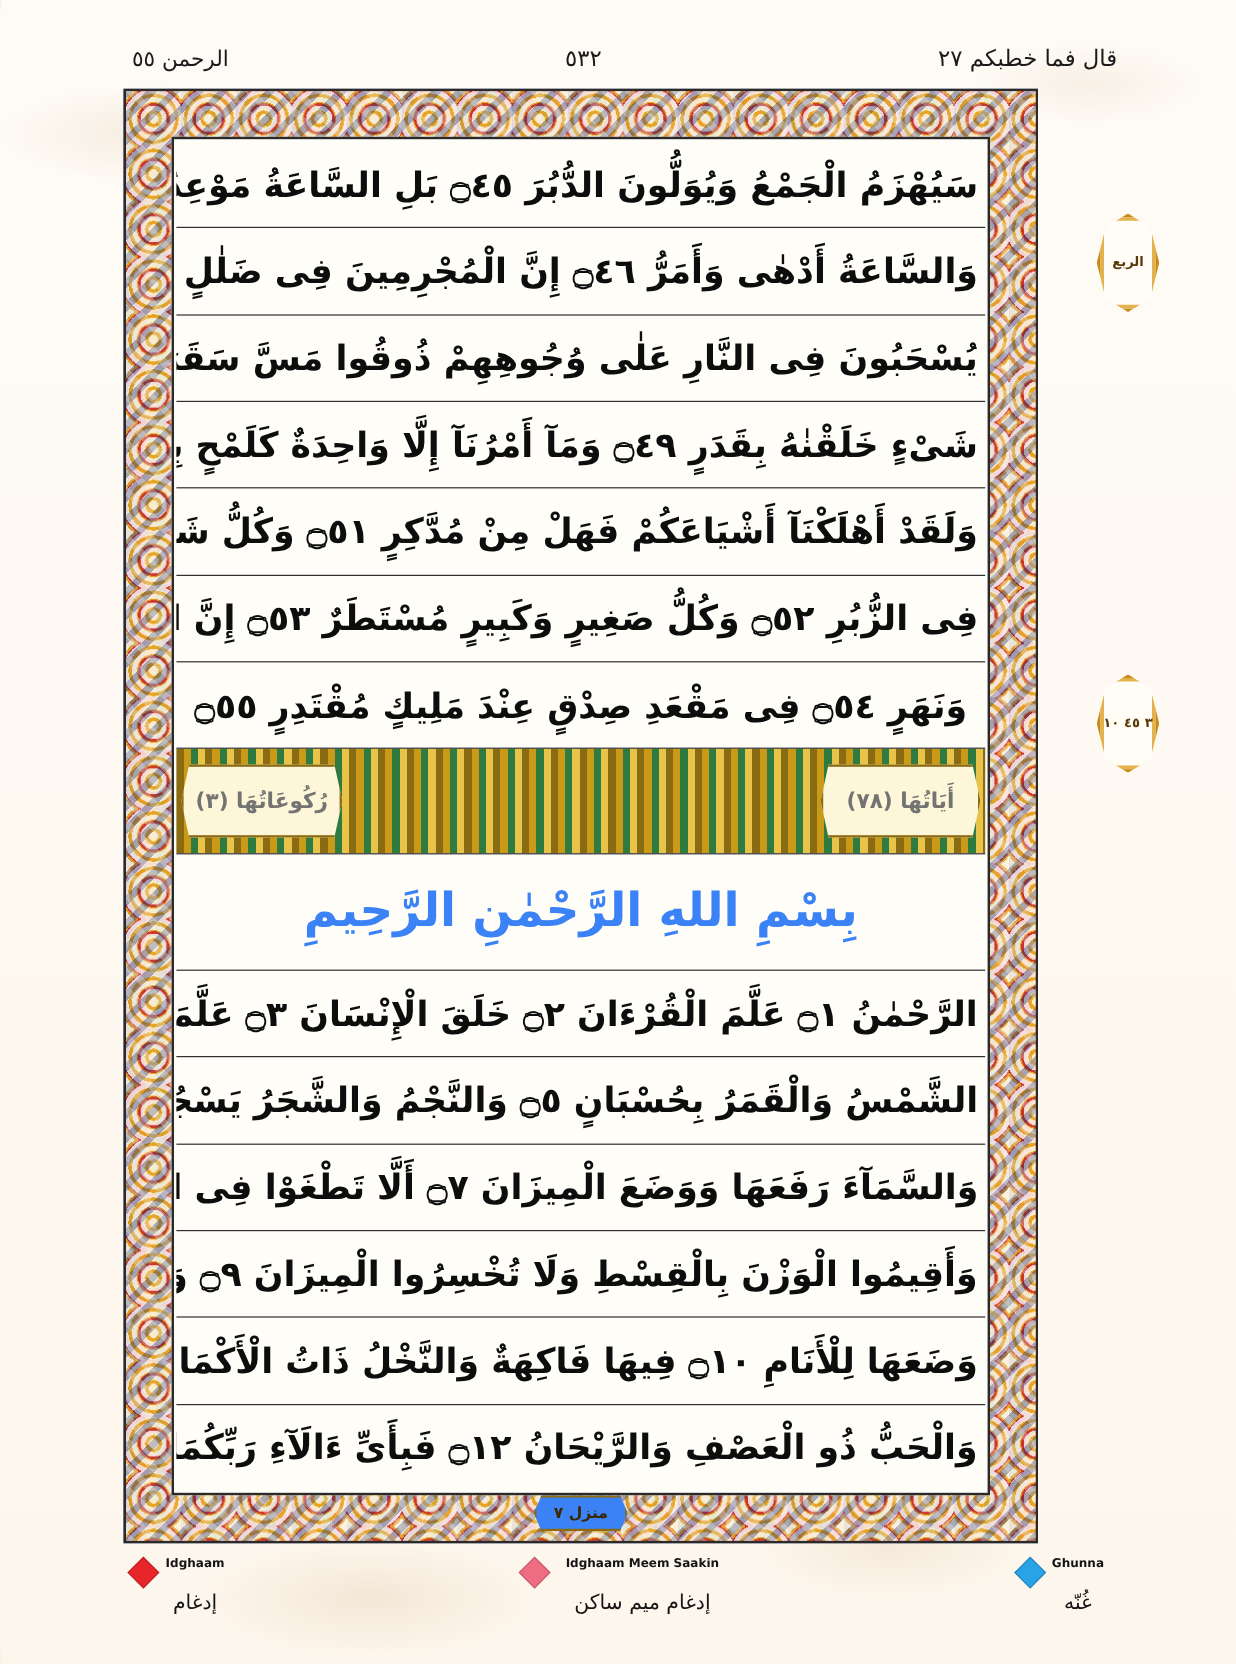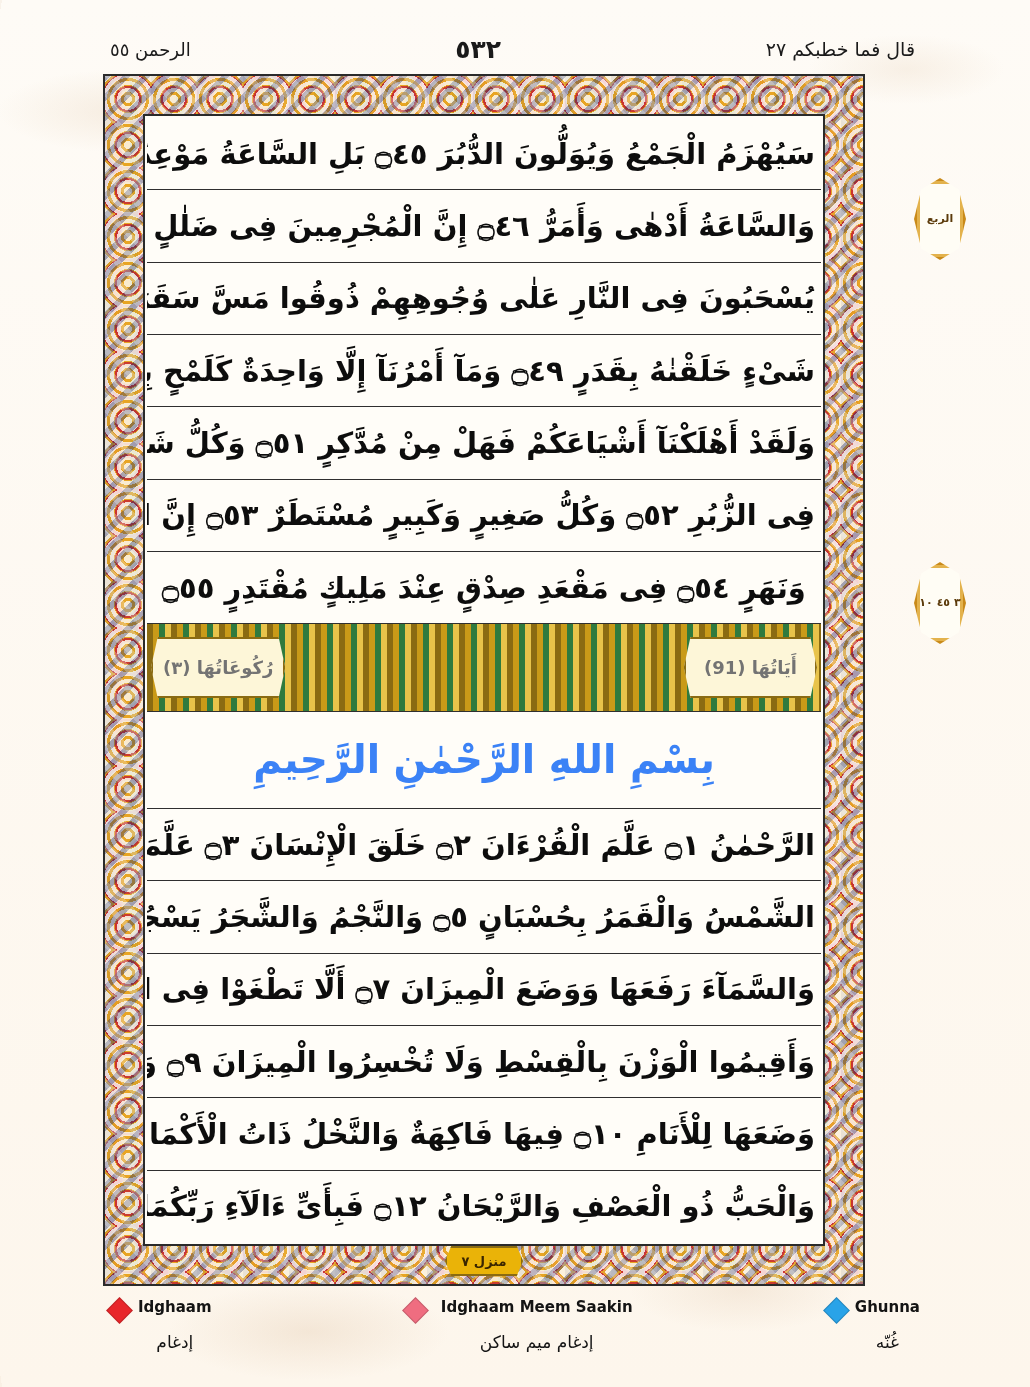--- a/index.html
+++ b/index.html
@@ -20,29 +20,29 @@
       radial-gradient(ellipse 160px 60px at 72% 93%, rgba(222,194,164,.25), transparent 70%),
       radial-gradient(ellipse 120px 400px at 50% 50%, rgba(233,214,190,.10), transparent 80%),
       linear-gradient(100deg, rgba(228,205,180,.18) 0 2px, transparent 2px 60px),
       linear-gradient(82deg, rgba(228,205,180,.14) 0 2px, transparent 2px 90px),
       linear-gradient(#fefbf6,#fdf6ec);
     pointer-events:none;
   }
 
   
   .page-header{
-    position:absolute;top:28px;left:110px;right:115px;height:42px;
+    position:absolute;top:28px;left:110px;right:99px;height:42px;
     display:flex;align-items:center;justify-content:space-between;
   }
   .hdr-txt{
     font-family:"DejaVu Sans","Liberation Sans",sans-serif;
     font-size:19px;color:#1a1a1a;direction:rtl;white-space:nowrap;
   }
   .hdr-left{font-size:18px;}
-  .hdr-page{font-size:25px;font-weight:700;letter-spacing:1px;}
+  .hdr-page{font-size:19px;font-weight:400;letter-spacing:1px;}
 
   
   .page-frame{
     position:absolute;left:103px;top:74px;width:762px;height:1212px;
     box-sizing:border-box;
   }
   
   .border-deco{
     position:absolute;inset:0;
     background:
@@ -140,41 +140,41 @@
     font-size:11px;color:#5b3a0a;text-align:center;line-height:1.15;
     direction:rtl;font-weight:700;
   }
   #medallion-hizb{right:64px;top:178px;}
   #medallion-juz{right:64px;top:562px;}
 
   
   .manzil-tab{
     position:absolute;left:50%;transform:translateX(-50%);
     bottom:10px;width:74px;height:26px;
-    background:#eab308;border:2px solid #8a6b12;
+    background:#3b82f6;border:2px solid #8a6b12;
     clip-path:polygon(8% 0,92% 0,100% 50%,92% 100%,8% 100%,0 50%);
     display:flex;align-items:center;justify-content:center;
     font-family:"DejaVu Sans","Liberation Serif",serif;
     font-size:13px;color:#3a2600;direction:rtl;font-weight:700;
   }
 
   
   .legend{
     position:absolute;left:110px;right:110px;top:1298px;height:62px;
     display:flex;align-items:flex-start;justify-content:space-between;
   }
   .legend-item{display:flex;align-items:flex-start;gap:9px;}
   .legend-diamond{
     width:17px;height:17px;transform:rotate(45deg);margin-top:3px;
     border:1px solid rgba(0,0,0,.18);flex:0 0 auto;
   }
   .legend-labels{display:flex;flex-direction:column;line-height:1.25;}
   .legend-en{
     font-family:"DejaVu Sans","Liberation Sans",sans-serif;
-    font-size:15px;font-weight:700;color:#141414;white-space:nowrap;
+    font-size:10px;font-weight:700;color:#141414;white-space:nowrap;
   }
   .legend-ar{
     font-family:"DejaVu Sans","Liberation Serif",serif;
     font-size:17px;color:#141414;direction:rtl;text-align:center;
     white-space:nowrap;margin-top:15px;
   }
   .legend-item.center{align-items:flex-start;gap:16px;}
   .legend-item.center .legend-ar{text-align:center;}
 </style>
 </head>
@@ -210,21 +210,21 @@
       <div class="ayah-text">وَلَقَدْ أَهْلَكْنَآ أَشْيَاعَكُمْ فَهَلْ مِنْ مُدَّكِرٍ ۝٥١ وَكُلُّ شَىْءٍ فَعَلُوهُ</div>
     </div>
     <div class="ayah-line">
       <div class="ayah-text">فِى الزُّبُرِ ۝٥٢ وَكُلُّ صَغِيرٍ وَكَبِيرٍ مُسْتَطَرٌ ۝٥٣ إِنَّ الْمُتَّقِينَ فِى جَنّٰتٍ</div>
     </div>
     <div class="ayah-line">
       <div class="ayah-text">وَنَهَرٍ ۝٥٤ فِى مَقْعَدِ صِدْقٍ عِنْدَ مَلِيكٍ مُقْتَدِرٍ ۝٥٥</div>
     </div>
 
     <div class="surah-banner">
-      <div class="banner-cell side">أَيَاتُهَا (91)</div>
+      <div class="banner-cell side">أَيَاتُهَا (٧٨)</div>
       <div class="banner-cell side">رُكُوعَاتُهَا (٣)</div>
     </div>
 
     <div class="bismillah-line">
       <div class="bismillah-text">بِسْمِ اللهِ الرَّحْمٰنِ الرَّحِيمِ</div>
     </div>
 
     <div class="ayah-line">
       <div class="ayah-text">الرَّحْمٰنُ ۝١ عَلَّمَ الْقُرْءَانَ ۝٢ خَلَقَ الْإِنْسَانَ ۝٣ عَلَّمَهُ الْبَيَانَ ۝٤</div>
     </div>

